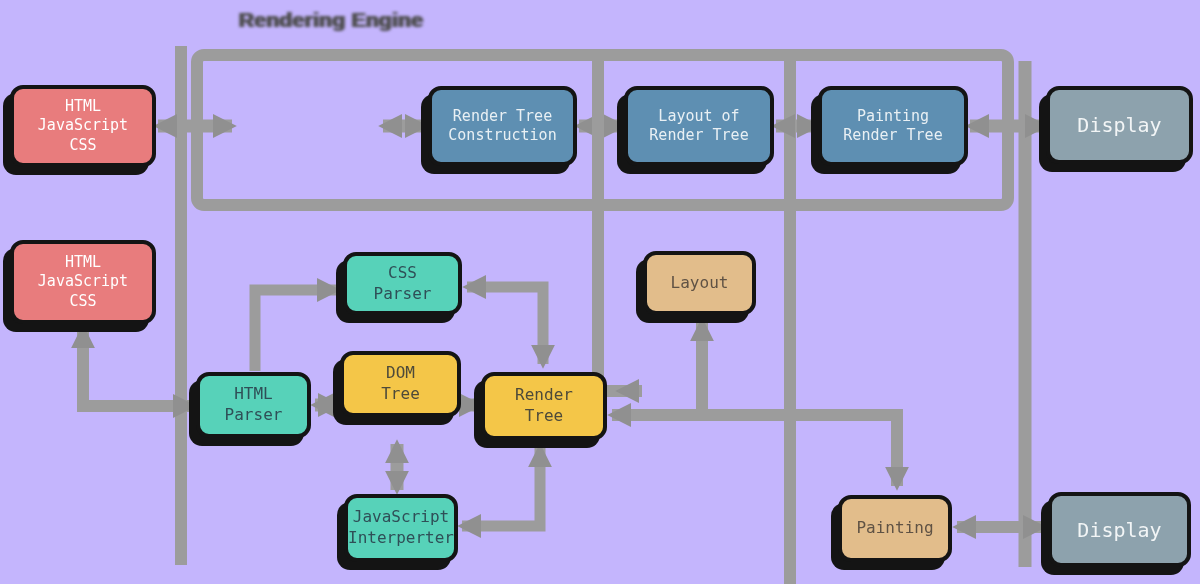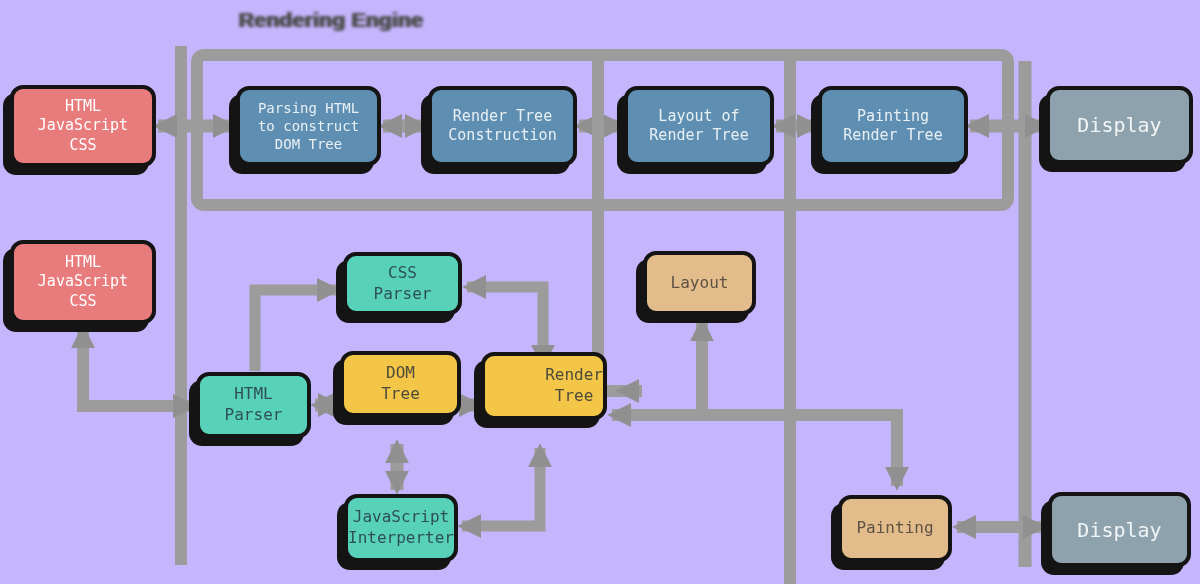--- a/index.html
+++ b/index.html
@@ -73,24 +73,20 @@
     <path class="wire" d="M467,287 H543 V364" stroke-width="11" marker-start="url(#ah)" marker-end="url(#ah)"></path>
     <path class="wire" d="M612,415 H897 V486" stroke-width="12" marker-start="url(#ah)" marker-end="url(#ah)"></path>
     <path class="wire" d="M702,413 V322" stroke-width="12" marker-end="url(#ah)"></path>
     <path class="wire" d="M957,527 H1042" stroke-width="12" marker-start="url(#ah)" marker-end="url(#ah)"></path>
   </svg>
 
   <div class="node node-red sz15" style="left:10px;top:85px;width:146px;height:82px;">
     <span>HTML
 JavaScript
 CSS</span></div>
-  <div class="node node-blue sz14" style="left:236px;top:86px;width:145px;height:80px;">
-    <span>Parsing HTML
-to construct
-DOM Tree</span></div>
   <div class="node node-blue sz15" style="left:428px;top:86px;width:149px;height:80px;">
     <span>Render Tree
 Construction</span></div>
   <div class="node node-blue sz15" style="left:624px;top:86px;width:150px;height:80px;">
     <span>Layout of
 Render Tree</span></div>
   <div class="node node-blue sz15" style="left:818px;top:86px;width:150px;height:80px;">
     <span>Painting
 Render Tree</span></div>
   <div class="node node-steel sz18" style="left:1046px;top:86px;width:147px;height:78px;">
@@ -104,21 +100,21 @@
     <span>CSS
 Parser</span></div>
   <div class="node node-tan sz16" style="left:643px;top:251px;width:113px;height:64px;">
     <span>Layout</span></div>
   <div class="node node-teal sz16" style="left:196px;top:372px;width:115px;height:66px;">
     <span>HTML
 Parser</span></div>
   <div class="node node-yellow sz16" style="left:340px;top:351px;width:121px;height:66px;">
     <span>DOM
 Tree</span></div>
-  <div class="node node-yellow sz16" style="left:481px;top:352px;width:126px;height:68px;justify-content:flex-end;">
+  <div class="node node-yellow sz16" style="left:481px;top:372px;width:126px;height:68px;">
     <span>Render
 Tree</span></div>
   <div class="node node-teal sz16" style="left:344px;top:494px;width:114px;height:68px;">
     <span>JavaScript
 Interperter</span></div>
   <div class="node node-tan sz16" style="left:838px;top:495px;width:114px;height:67px;">
     <span>Painting</span></div>
   <div class="node node-steel sz18" style="left:1048px;top:492px;width:143px;height:75px;">
     <span>Display</span></div>
 

